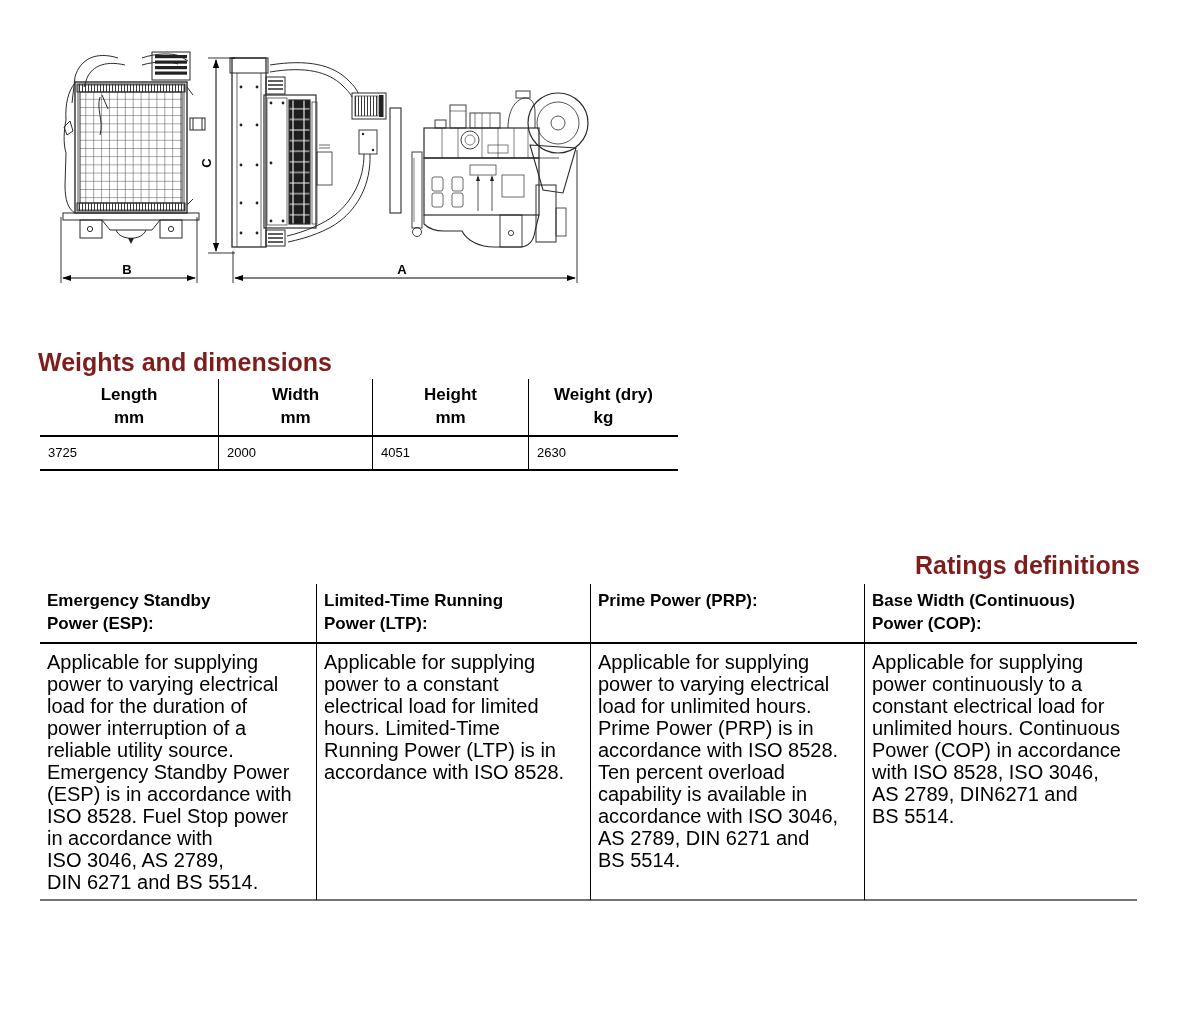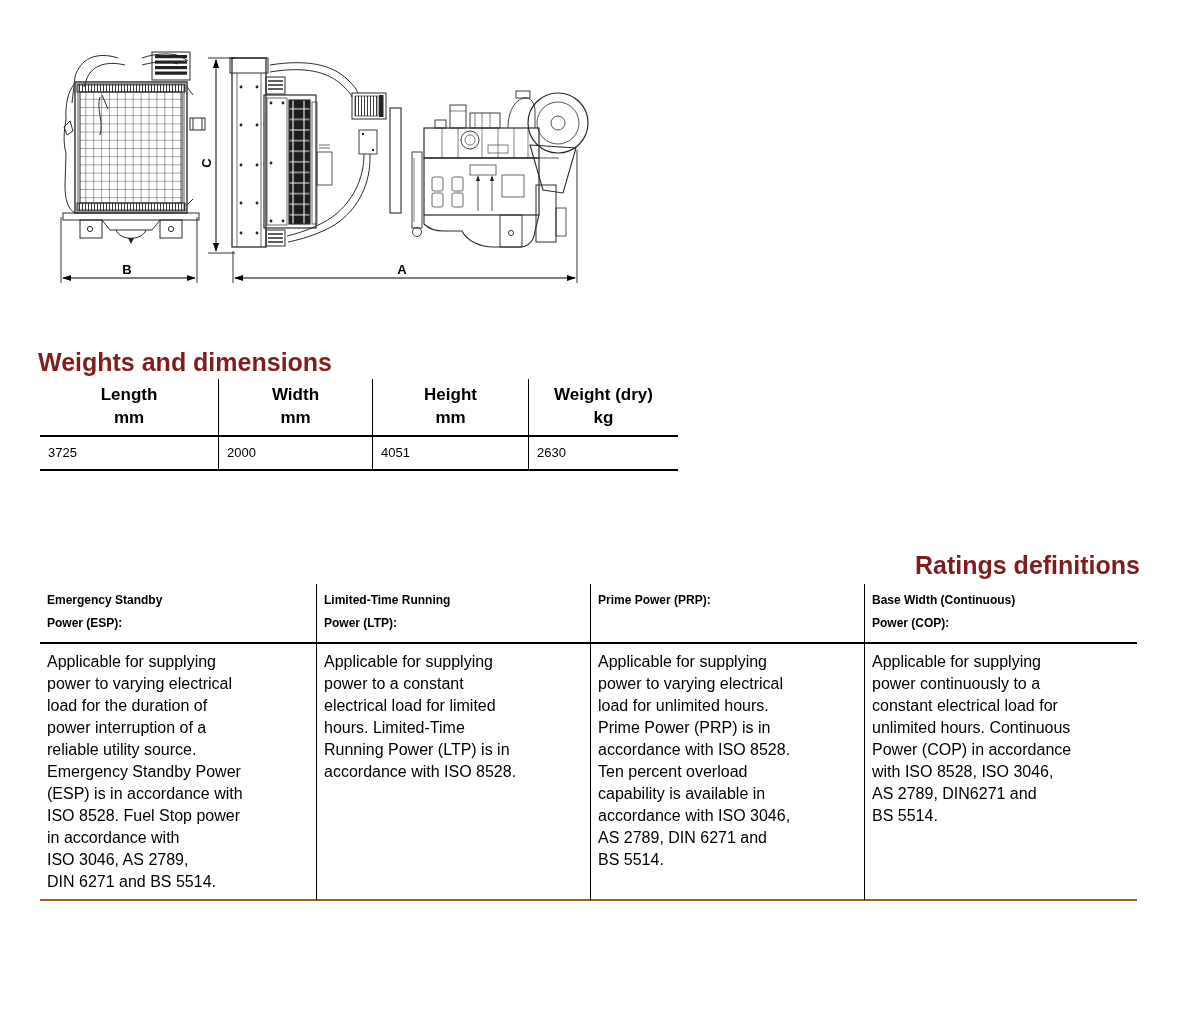--- a/index.html
+++ b/index.html
@@ -31,26 +31,26 @@
   }
   .weights .vline{border-left:1px solid #000;}
 
   
   .ratings{position:absolute;left:40px;top:551px;width:1100px;}
   .ratings .sec-title{margin-left:11px;text-align:right;}
   .ratings .grid{
     display:grid;grid-template-columns:276px 274px 274px 273px;margin-top:5px;
   }
   .ratings .hcell{
-    font-size:12px;font-weight:bold;line-height:23px;white-space:pre-line;
+    font-size:17px;font-weight:bold;line-height:23px;white-space:pre-line;
     padding:5px 10px 7px 7px;border-bottom:2px solid #000;
   }
   .ratings .bcell{
-    font-size:16px;line-height:22px;white-space:pre-line;
-    padding:7px 10px 5px 7px;border-bottom:2px solid #a16207;min-height:243px;
+    font-size:20px;line-height:22px;white-space:pre-line;
+    padding:7px 10px 5px 7px;border-bottom:2px solid #737373;min-height:243px;
   }
   .ratings .vline{border-left:1px solid #000;}
 </style>
 </head>
 <body>
 
 <div class="drawing-wrap">
 <svg width="580" height="270" viewBox="0 0 580 270">
   <defs>
     <marker id="arr" viewBox="0 0 10 10" refX="9" refY="5" markerWidth="9" markerHeight="9" orient="auto-start-reverse">

